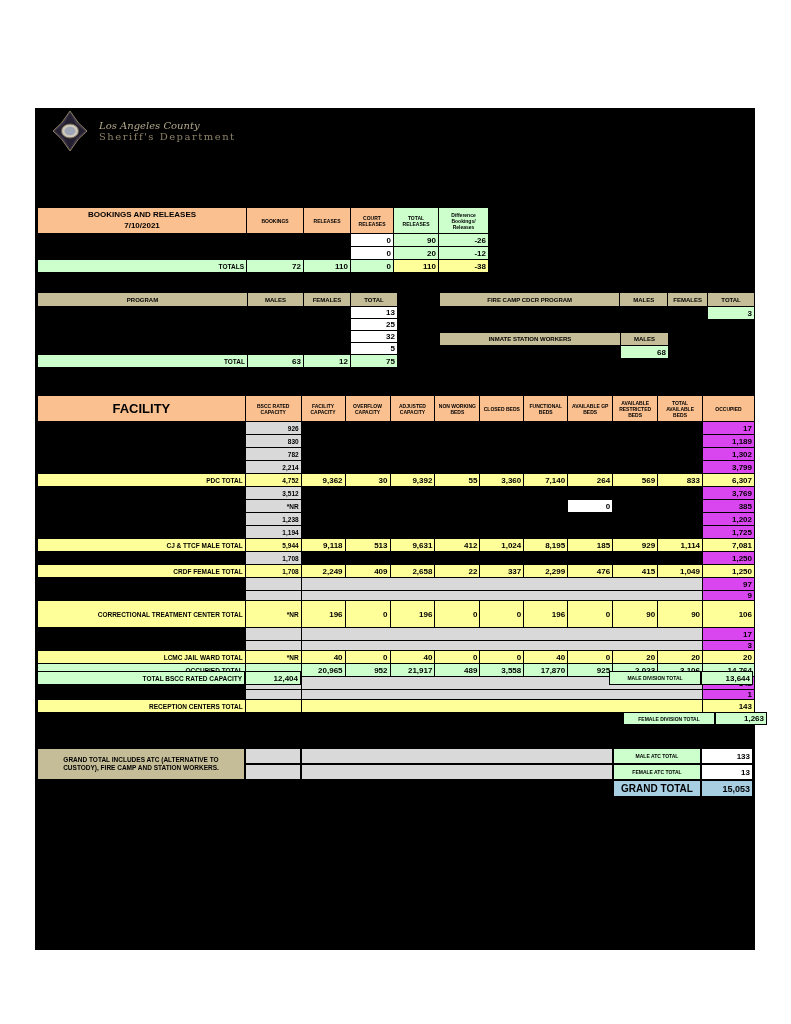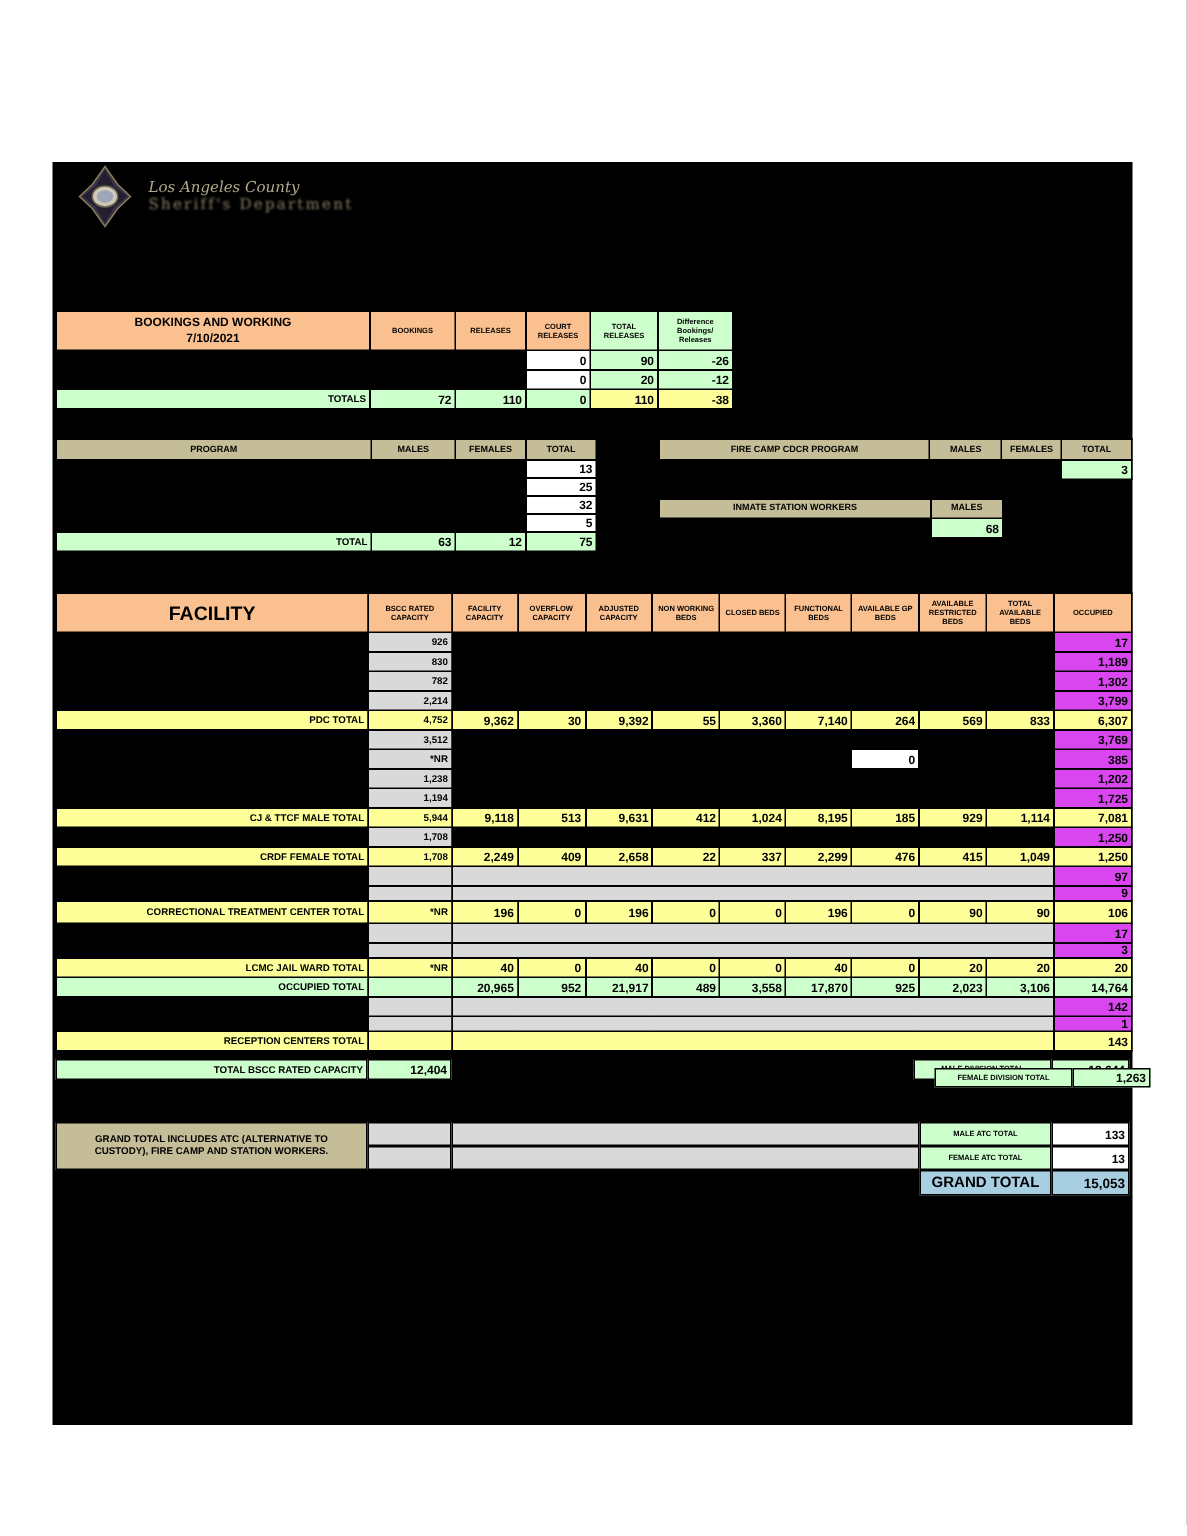--- a/index.html
+++ b/index.html
@@ -67,21 +67,21 @@
           <col style="width:209px">
           <col style="width:57px">
           <col style="width:47px">
           <col style="width:43px">
           <col style="width:45px">
           <col style="width:50px">
         </colgroup>
     <tbody>
           <tr style="height:26px">
       <td class="c-orange title">
-        <div>BOOKINGS AND WORKING</div>
+        <div>BOOKINGS AND RELEASES</div>
         <div>7/10/2021</div>
       </td>
       <td class="c-orange hsm">BOOKINGS</td>
       <td class="c-orange hsm">RELEASES</td>
       <td class="c-orange hsm">COURT RELEASES</td>
       <td class="c-green hsm">TOTAL RELEASES</td>
       <td class="c-green hsm">Difference Bookings/ Releases</td>
     </tr>
     <tr style="height:13px">
       <td class="c-dark"></td>
@@ -402,21 +402,21 @@
             <td class="c-gray"></td>
             <td class="c-gray" colspan="9"></td>
             <td class="num c-blue">97</td>
           </tr>
           <tr style="height: 10px;">
             <td class="c-dark"></td>
             <td class="c-gray"></td>
             <td class="c-gray" colspan="9"></td>
             <td class="num c-blue">9</td>
           </tr>
-          <tr style="height: 15px;">
+          <tr style="height: 27px;">
             <td class="lab c-yellow">CORRECTIONAL TREATMENT CENTER  TOTAL</td>
             <td class="numsm c-yellow">*NR</td>
             <td class="num c-yellow">196</td>
             <td class="num c-yellow">0</td>
             <td class="num c-yellow">196</td>
             <td class="num c-yellow">0</td>
             <td class="num c-yellow">0</td>
             <td class="num c-yellow">196</td>
             <td class="num c-yellow">0</td>
             <td class="num c-yellow">90</td>
@@ -477,21 +477,21 @@
           </tr>
           <tr style="height: 13px;">
             <td class="lab c-yellow">RECEPTION CENTERS TOTAL</td>
             <td class="c-yellow"></td>
             <td class="c-yellow" colspan="9"></td>
             <td class="num c-yellow">143</td>
           </tr>
         </tbody>
   </table>
 
-  <div class="abs flexrow" style="left:2px;top:598px;width:716px;height:14px;justify-content:space-between;">
+  <div class="abs flexrow" style="left:2px;top:563px;width:716px;height:14px;justify-content:space-between;">
     <div class="fcell fnum c-green" style="width:208px;font-size:6.5px;">TOTAL BSCC RATED CAPACITY</div>
     <div class="fcell fnum c-green" style="width:56px;">12,404</div>
     <div class="spacer"></div>
     <div class="fcell flab c-green" style="width:92px;">MALE DIVISION TOTAL</div>
     <div class="fcell fnum c-green" style="width:52px;">13,644</div>
   </div>
   <div class="abs flexrow" style="left:16px;top:604px;width:716px;height:13px;">
     <div class="spacer"></div>
     <div class="fcell flab c-green" style="width:92px;">FEMALE DIVISION TOTAL</div>
     <div class="fcell fnum c-green" style="width:52px;">1,263</div>

